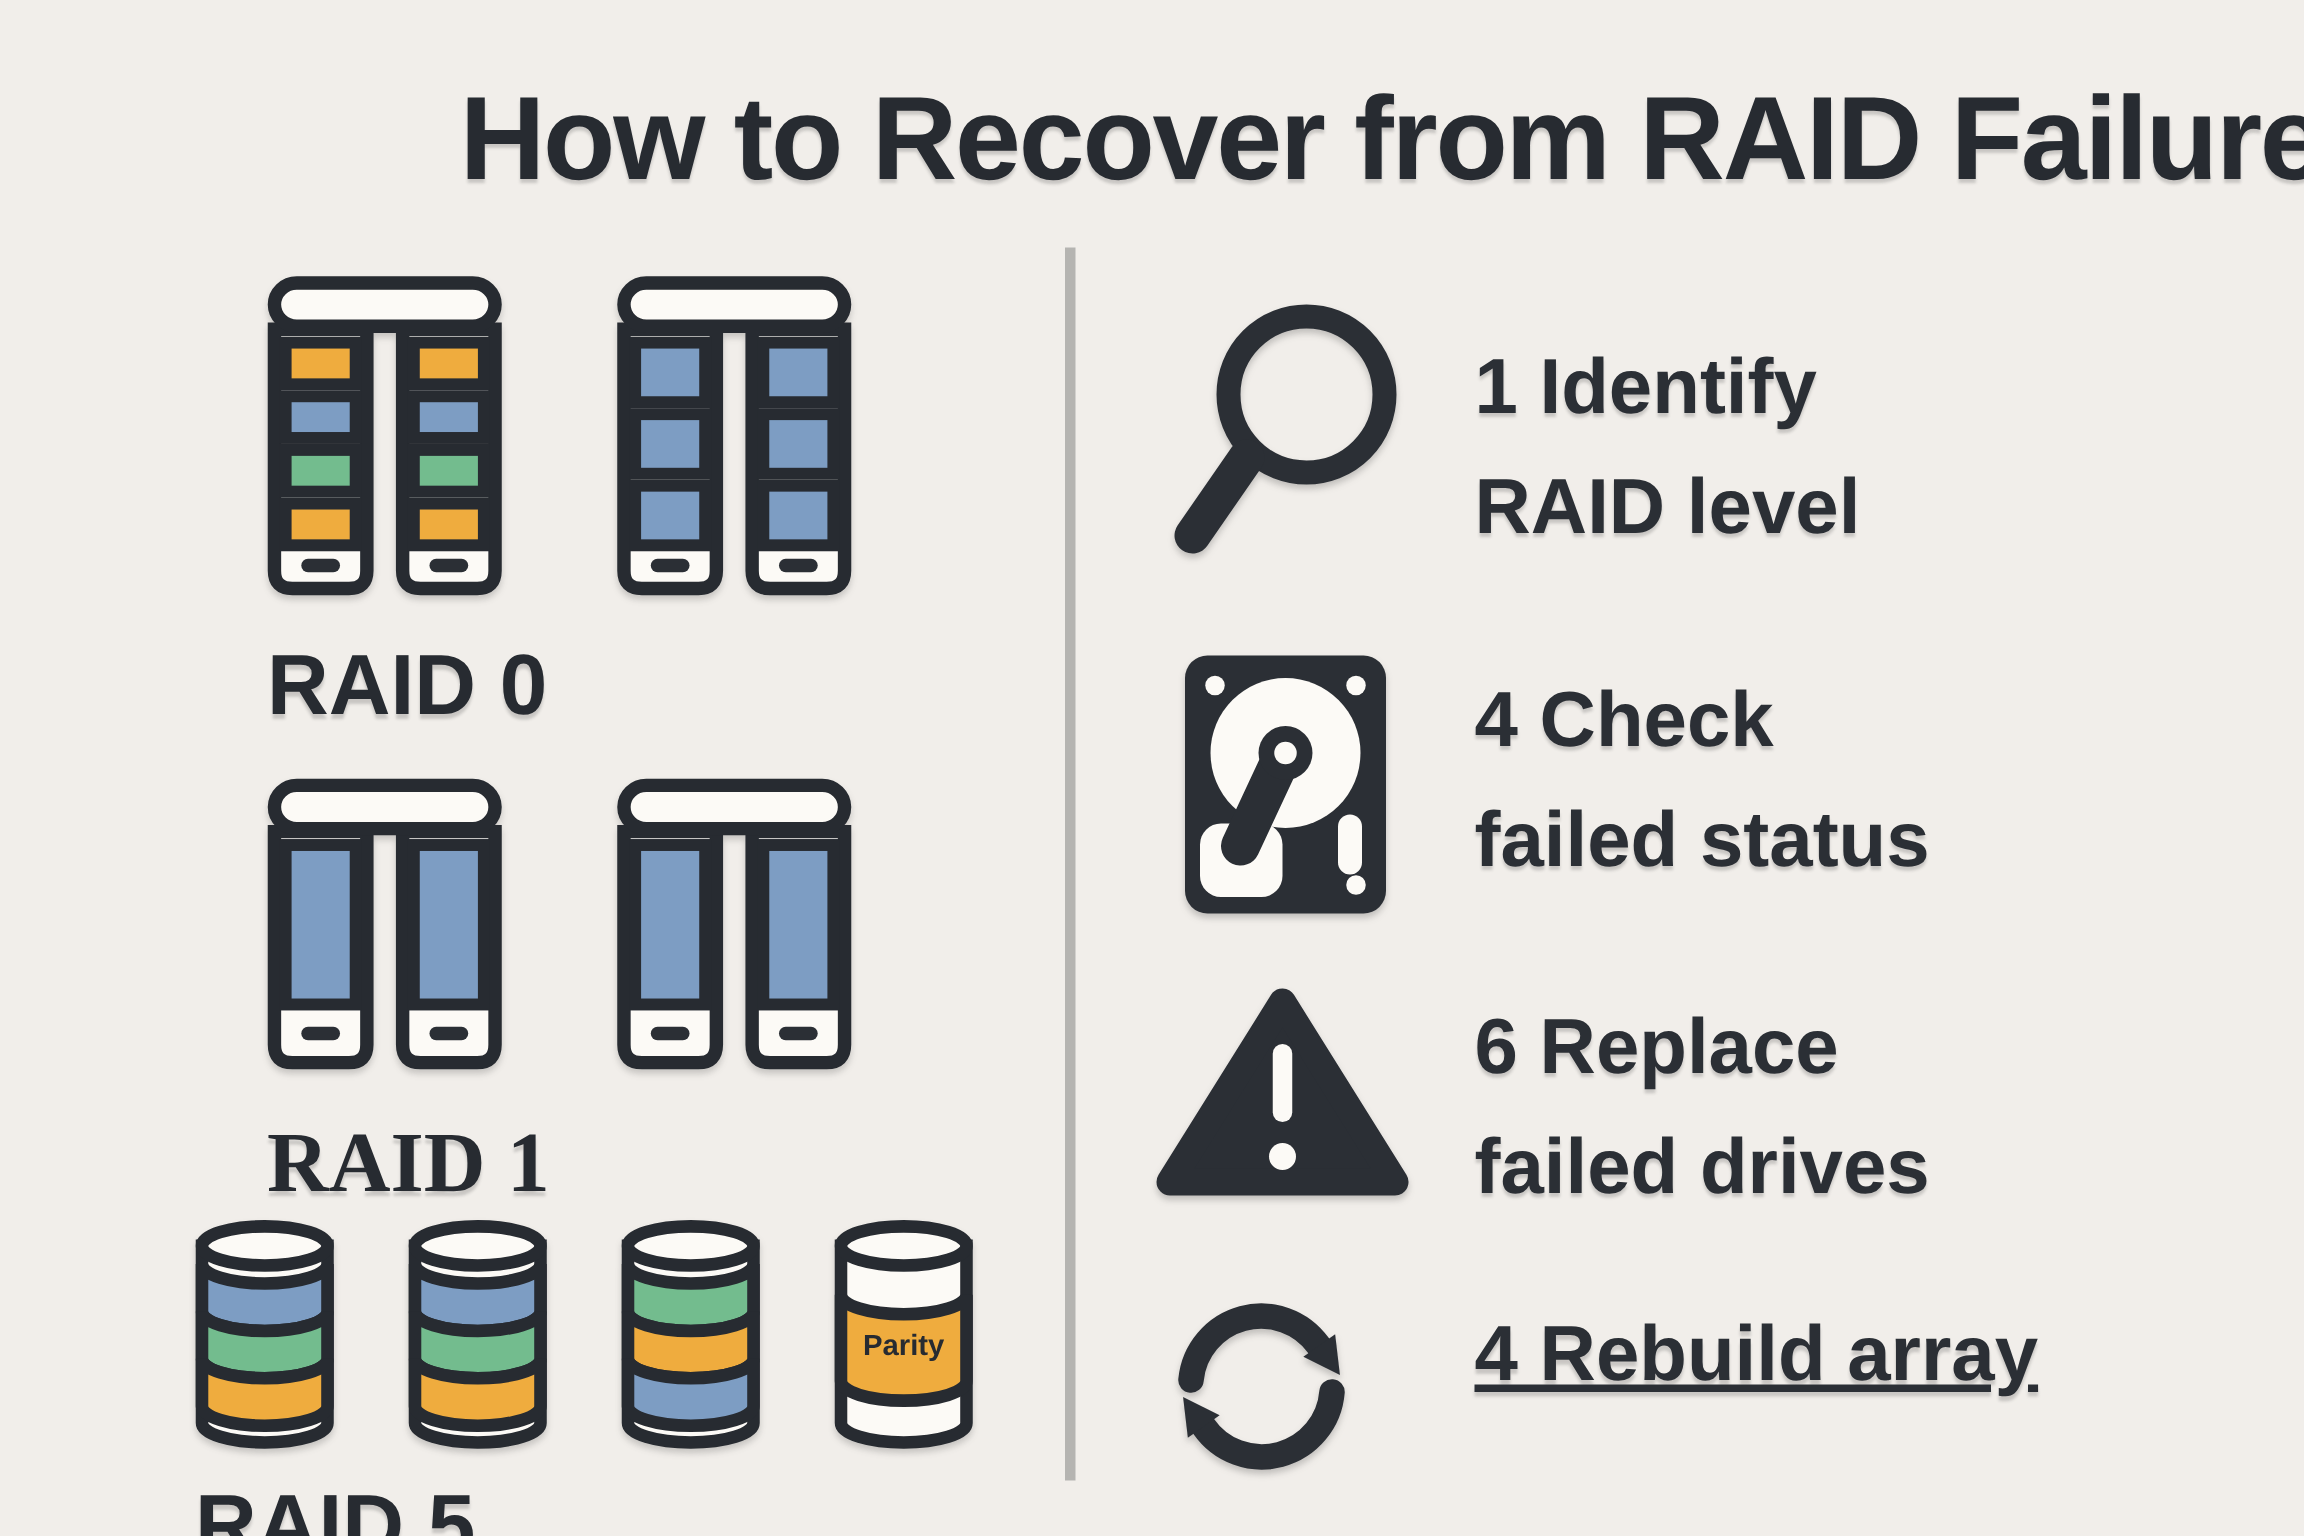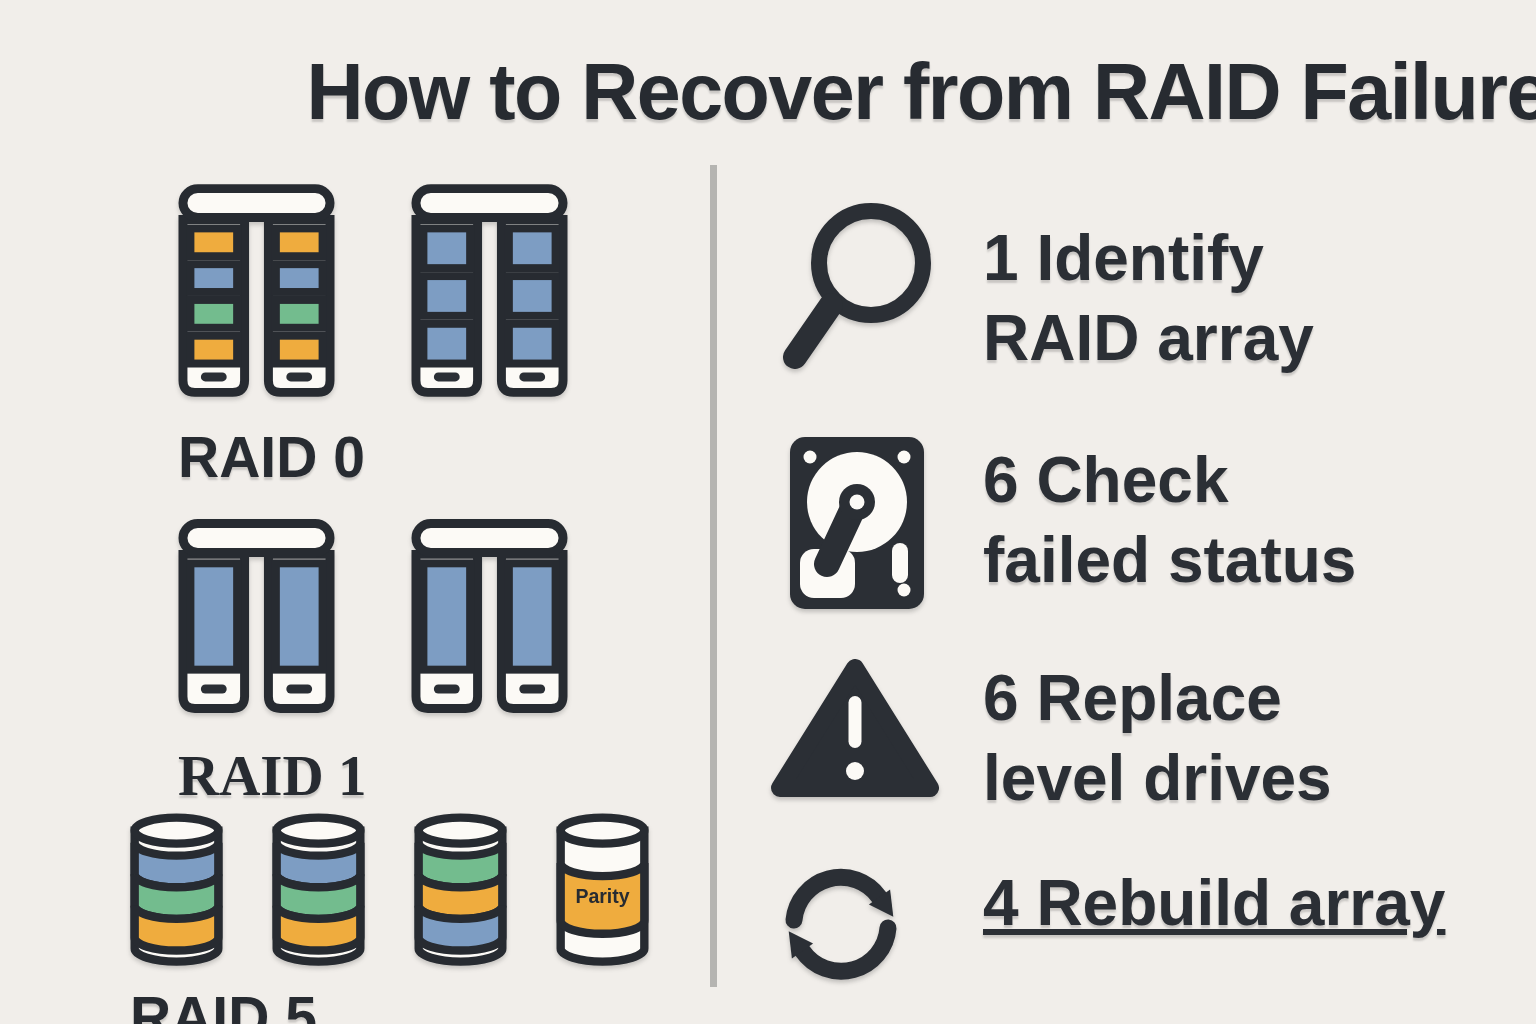--- a/index.html
+++ b/index.html
@@ -26,21 +26,21 @@
   .g0 .raid-label{margin-top:26px;}
   .g1 .raid-label{margin-top:29px;font-family:Liberation Serif, serif;}
   .g5 .raid-label{margin-top:14px;}
   .divider{position:absolute;left:710px;top:165px;width:7px;height:822px;background:#b5b4b1;}
   .step-icon{position:absolute;filter:drop-shadow(0 3px 2px rgba(50,50,50,0.25));}
   .i1{left:778px;top:200px;}
   .i2{left:787px;top:434px;}
   .i3{left:770px;top:658px;}
   .i4{left:775px;top:858px;}
   .step-text{
-    position:absolute;left:983px;font-size:64px;line-height:80px;font-weight:700;
+    position:absolute;left:983px;font-size:52px;line-height:80px;font-weight:700;
     color:#2b2f35;text-shadow:0 3px 2px rgba(60,60,60,0.22);white-space:nowrap;
   }
   .t1{top:218px;} .t2{top:440px;} .t3{top:658px;} .t4{top:863px;text-decoration:underline;}
   
   svg{display:block;filter:drop-shadow(0 3px 2px rgba(50,50,50,0.22));}
   .s9{stroke:#272b31;stroke-width:9;}
   .s8{stroke:#272b31;stroke-width:8;}
   .body-fill{fill:#fcfaf6;}
   .ink{fill:#2b2f35;}
   .wht{fill:#fcfaf6;}
@@ -148,49 +148,49 @@
   </div>
 
   <div class="divider"></div>
 
   <svg class="step-icon i1" width="160" height="172" viewBox="0 0 160 172">
     <circle class="none" cx="93" cy="63" r="52" stroke="#2b2f35" stroke-width="16"></circle>
     <path d="M53,105 L17,157" stroke="#2b2f35" stroke-width="24" stroke-linecap="round" fill="none"></path>
   </svg>
   <div class="step-text t1">
     <div>1 Identify</div>
-    <div>RAID array</div>
+    <div>RAID level</div>
   </div>
 
   <svg class="step-icon i2" width="140" height="178" viewBox="0 0 140 178">
     <rect class="ink" x="3" y="3" width="134" height="172" rx="15"></rect>
     <circle class="wht" cx="23" cy="23" r="6.5"></circle>
     <circle class="wht" cx="117" cy="23" r="6.5"></circle>
     <circle class="wht" cx="23" cy="156" r="6.5"></circle>
     <circle class="wht" cx="117" cy="156" r="6.5"></circle>
     <circle class="wht" cx="70" cy="68" r="50"></circle>
     <rect class="wht" x="13" y="115" width="55" height="49" rx="14"></rect>
     <rect class="wht" x="105" y="109" width="16" height="40" rx="8"></rect>
     <path d="M68,70 L40,130" stroke="#2b2f35" stroke-width="26" stroke-linecap="round" fill="none"></path>
     <circle class="ink" cx="70" cy="68" r="18"></circle>
     <circle class="wht" cx="70" cy="68" r="7.5"></circle>
   </svg>
   <div class="step-text t2">
-    <div>6 Check</div>
+    <div>4 Check</div>
     <div>failed status</div>
   </div>
 
   <svg class="step-icon i3" width="170" height="145" viewBox="0 0 170 145">
     <path d="M85,10 L160,130 H10 Z" fill="#2b2f35" stroke="#2b2f35" stroke-width="18" stroke-linejoin="round"></path>
     <rect class="wht" x="78.5" y="38" width="13" height="52" rx="6.5"></rect>
     <circle class="wht" cx="85" cy="113" r="9"></circle>
   </svg>
   <div class="step-text t3">
     <div>6 Replace</div>
-    <div>level drives</div>
+    <div>failed drives</div>
   </div>
 
   <svg class="step-icon i4" width="135" height="135" viewBox="0 0 135 135">
     <path d="M19,62 A47 47 0 0 1 104,39" fill="none" stroke="#2b2f35" stroke-width="17" stroke-linecap="round"></path>
     <polygon class="ink" points="93.9,46.5 115.1,31.5 118.3,58.7"></polygon>
     <path d="M113,70 A47 47 0 0 1 27.5,93" fill="none" stroke="#2b2f35" stroke-width="17" stroke-linecap="round"></path>
     <polygon class="ink" points="38.1,85.5 16.9,100.5 13.7,73.3"></polygon>
   </svg>
   <div class="step-text t4">
     <div>4 Rebuild array</div>

